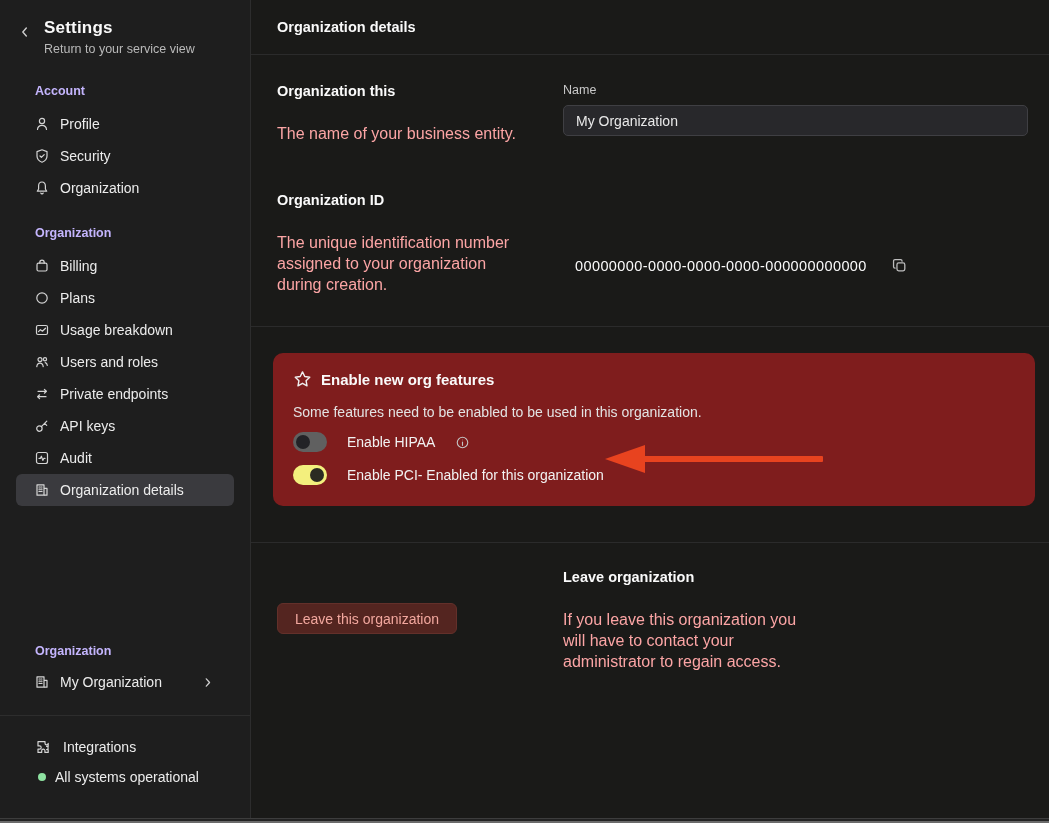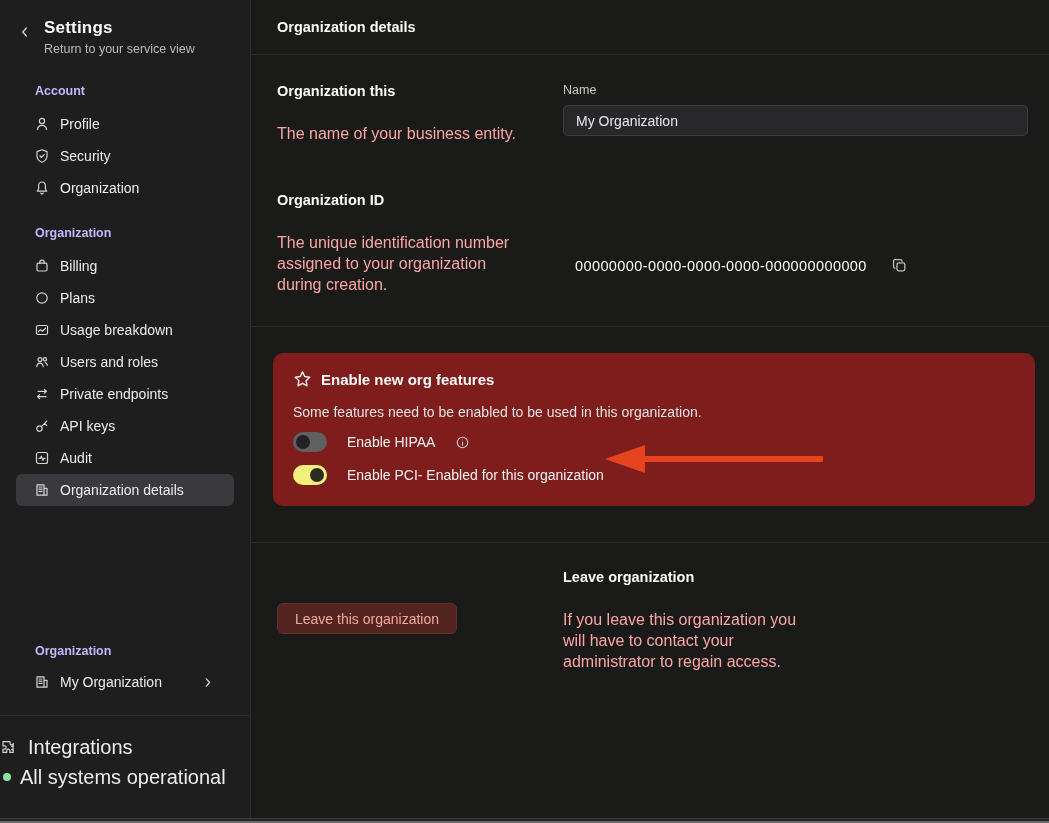--- a/index.html
+++ b/index.html
@@ -22,22 +22,22 @@
   .sb-item { height:32px; margin:0 16px; padding-left:18px; display:flex; align-items:center;
     gap:10px; font-size:14px; color:#ececec; border-radius:6px; cursor:pointer; }
   .sb-item.selected { background:#3a3a3e; }
   .sb-item .ico { display:flex; width:16px; height:16px; }
   .lbl-switcher { margin-top:138px; }
   .sb-switch { height:32px; margin:8px 16px 0 16px; padding-left:18px; padding-right:20px;
     display:flex; align-items:center; gap:10px; font-size:14px; color:#ececec; cursor:pointer; }
   .sb-switch .grow { flex:1; }
   .sb-divider { border-top:1px solid #2d2d2d; margin-top:17px; }
   .sb-footer { margin-top:16px; }
-  .sb-foot-item { height:30px; display:flex; align-items:center; gap:12px;
-    font-size:20px; color:#ececec; cursor:pointer; }
+  .sb-foot-item { height:30px; padding-left:35px; display:flex; align-items:center; gap:12px;
+    font-size:14px; color:#ececec; cursor:pointer; }
   .status-dot { width:8px; height:8px; border-radius:50%; background:#8ee2a1; margin-left:3px; margin-right:-3px; }
 
   
   .main { flex:1; display:flex; flex-direction:column; background:#1a1a18; }
   .topbar { height:55px; display:flex; align-items:center; padding-left:26px;
     border-bottom:1px solid #2b2b2b; flex-shrink:0; }
   .topbar-title { font-size:14.5px; font-weight:700; color:#fafafa; }
   .section { display:grid; grid-template-columns:286px 1fr; padding:0 21px 0 26px; }
   .sec-title { font-size:14.5px; font-weight:700; color:#fafafa; }
   .sec-desc { font-size:16px; color:#fca5a5; line-height:21px; margin-top:24px; max-width:252px; }

